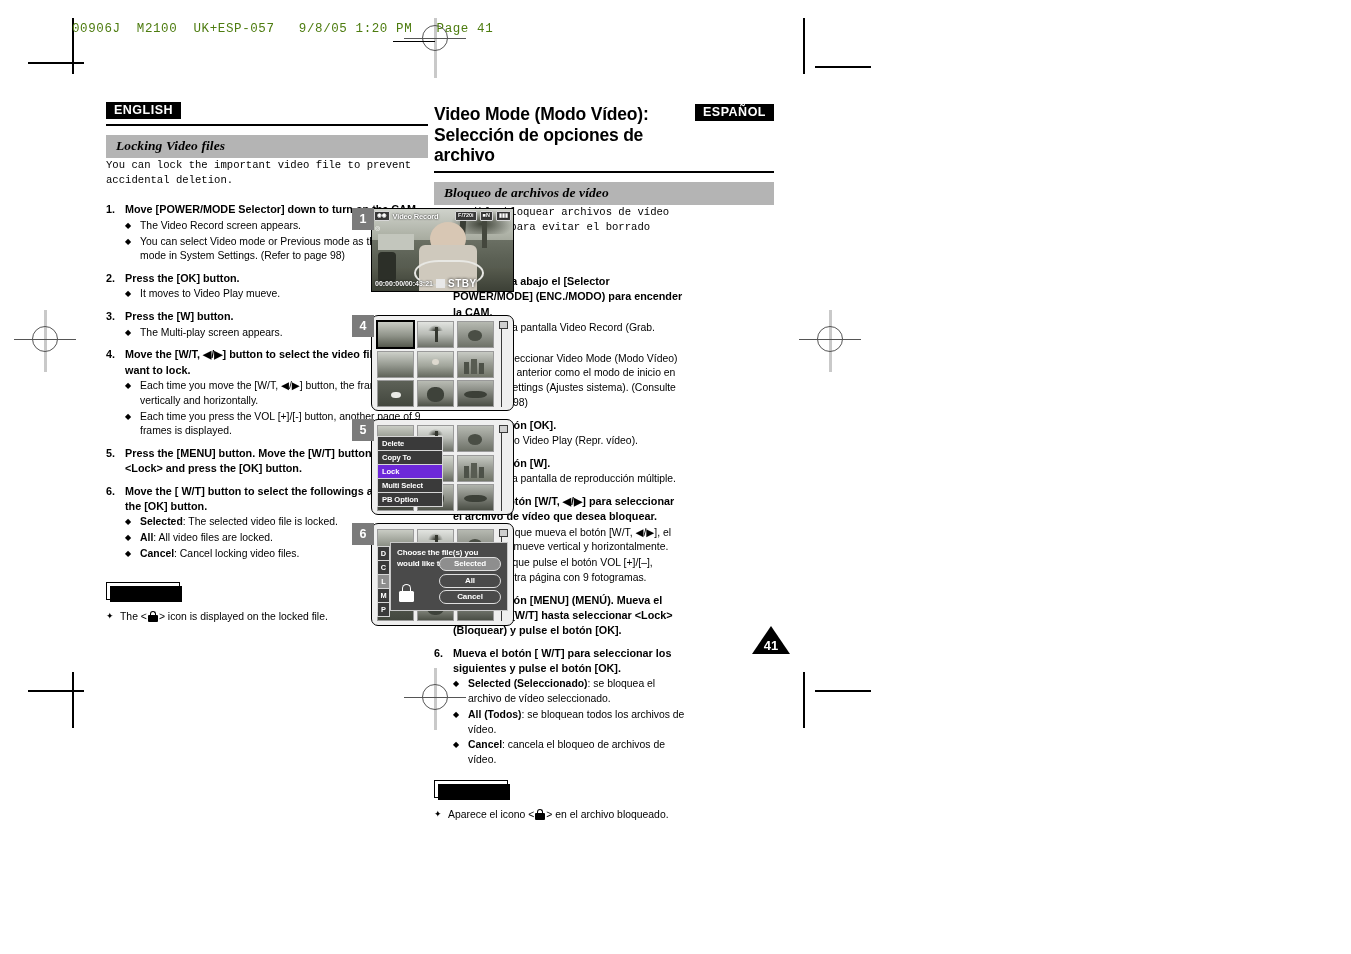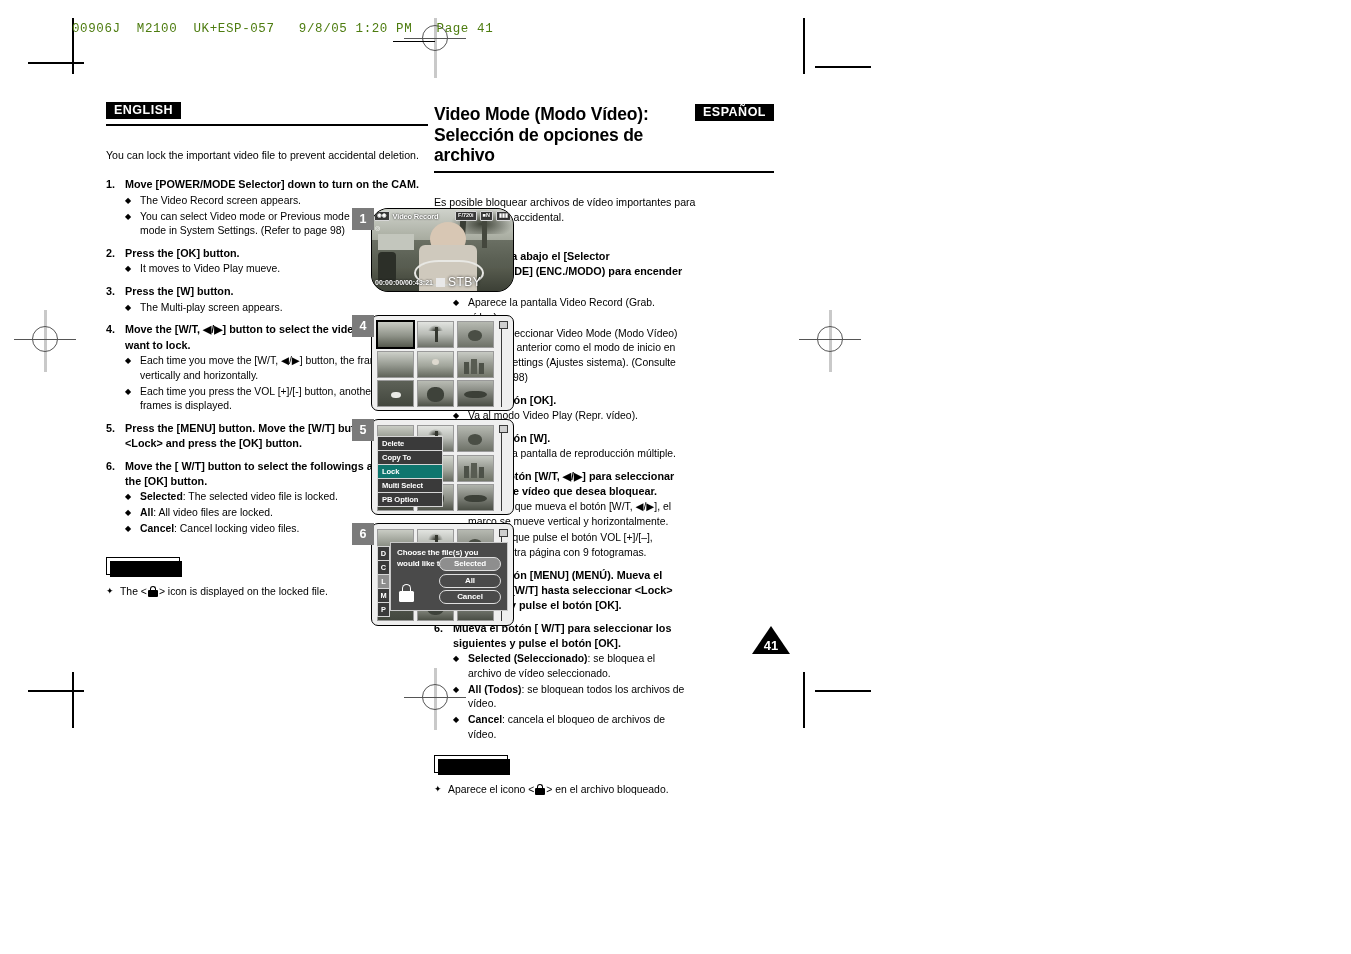--- a/index.html
+++ b/index.html
@@ -82,21 +82,22 @@
     font-family: "Liberation Serif", serif;
     padding: 3px 0 4px 10px;
     margin-top: 9px;
     letter-spacing: 0.1px;
   }
 
   .intro {
     font-size: 10.6px;
     line-height: 1.42;
     color: #000;
-    margin-top: 22px;
+    margin-top: 0;
+    font-family: Liberation Mono, monospace;
   }
 
   
   ol.steps { list-style: none; margin: 14px 0 0 0; padding: 0; }
   ol.steps > li { margin-bottom: 7px; position: relative; }
   .step-row { display: flex; }
   .step-num {
     flex: 0 0 19px;
     font-size: 10.8px;
     font-weight: bold;
@@ -200,21 +201,21 @@
     left: 19px; top: 0;
     width: 143px;
     border: 1.6px solid #000;
     box-sizing: border-box;
     background: #000;
     overflow: hidden;
   }
   .lcd.rounded { border-radius: 7px; background: #efefef; }
 
   
-  .lcd-1 { height: 84px; border-radius: 17px; }
+  .lcd-1 { height: 84px; }
   .liveview {
     position: absolute; inset: 0;
     background:
       linear-gradient(180deg, #8a8f86 0%, #6f7468 30%, #5c6155 60%, #4a4e44 100%);
   }
   .lv-sky { position:absolute; left:0; top:0; right:0; height:38%;
             background: linear-gradient(180deg,#cfd2cb,#a7ab9f); }
   .lv-tree1 { position:absolute; left:62%; top:4%; width:6px; height:62%;
               background:#3a3d34; transform: rotate(4deg); }
   .lv-tree2 { position:absolute; left:78%; top:2%; width:5px; height:45%;
@@ -262,21 +263,21 @@
     font-size: 6px; color: #fff;
   }
   .osd-bot {
     position: absolute; left: 0; right: 0; bottom: 2px;
     display: flex; align-items: center; gap: 3px;
     padding: 0 3px;
     font-size: 7px; color: #fff; font-weight: bold;
     text-shadow: 0 0 2px #000;
   }
   .osd-stby {
-    font-size: 12px; font-weight: normal; color: #fff;
+    font-size: 10px; font-weight: bold; color: #fff;
     letter-spacing: 0.5px;
     text-shadow: 0 0 3px #000;
   }
   .osd-rec-sq { width: 9px; height: 9px; background: #e8e8e8; }
 
   
   .lcd-grid { height: 96px; padding: 4px 3px 4px 12px; }
   .grid3 {
     position: absolute;
     left: 5px; top: 5px;
@@ -342,21 +343,21 @@
     color: #fff;
     font-size: 7.6px;
     font-weight: bold;
     padding: 1.8px 0 2.2px 4px;
     border: 0.8px solid #d6d6d6;
     border-bottom: none;
     letter-spacing: -0.1px;
     box-sizing: border-box;
   }
   .menu-item:last-child { border-bottom: 0.8px solid #d6d6d6; }
-  .menu-item.hl { background: #0f766e; color: #fff; }
+  .menu-item.hl { background: #6d28d9; color: #fff; }
 
   
   .lcd-6 { height: 103px; }
   .menu-strip {
     position: absolute;
     left: 5px; top: 22px;
     width: 13px;
     z-index: 6;
   }
   .strip-item {
@@ -481,20 +482,21 @@
     <div class="reg-line-h" style="left:799px;top:339px;width:62px;"></div>
     <div class="reg-target" style="left:817px;top:326px;"></div>
   </div>
 
   <div class="slug">00906J  M2100  UK+ESP-057   9/8/05 1:20 PM   Page 41</div>
   <div class="slug-rule" style="left:393px;top:41px;width:42px;"></div>
 
   <div class="col col-en">
     <span class="lang-tag">ENGLISH</span>
     <hr class="title-rule">
+    <div class="section-bar">Locking Video files</div>
     <div class="intro">You can lock the important video file to prevent accidental deletion.</div>
 
     <ol class="steps">
       <li>
         <div class="step-row">
           <div class="step-num">1.</div>
           <div class="step-text">Move [POWER/MODE Selector] down to turn on the CAM.</div>
         </div>
         <ul class="bullets">
           <li>
@@ -583,20 +585,21 @@
       <span><span>The &lt;</span><span class="lock-inline"><span class="shackle"></span><span class="body"></span></span><span>&gt; icon is displayed on the locked file.</span></span>
     </div>
   </div>
 
   <div class="col col-es">
     <div style="position:relative;">
       <span class="lang-tag tag-row-es">ESPAÑOL</span>
       <div class="chapter-title" style="width:245px;">Video Mode (Modo Vídeo): Selección de opciones de archivo</div>
     </div>
     <hr class="title-rule">
+    <div class="section-bar">Bloqueo de archivos de vídeo</div>
     <div class="intro" style="width:265px;">Es posible bloquear archivos de vídeo importantes para evitar el borrado accidental.</div>
 
     <ol class="steps" style="margin-top:24px;width:252px;">
       <li>
         <div class="step-row">
           <div class="step-num">1.</div>
           <div class="step-text">Mueva hacia abajo el [Selector POWER/MODE] (ENC./MODO) para encender la CAM.</div>
         </div>
         <ul class="bullets">
           <li>

